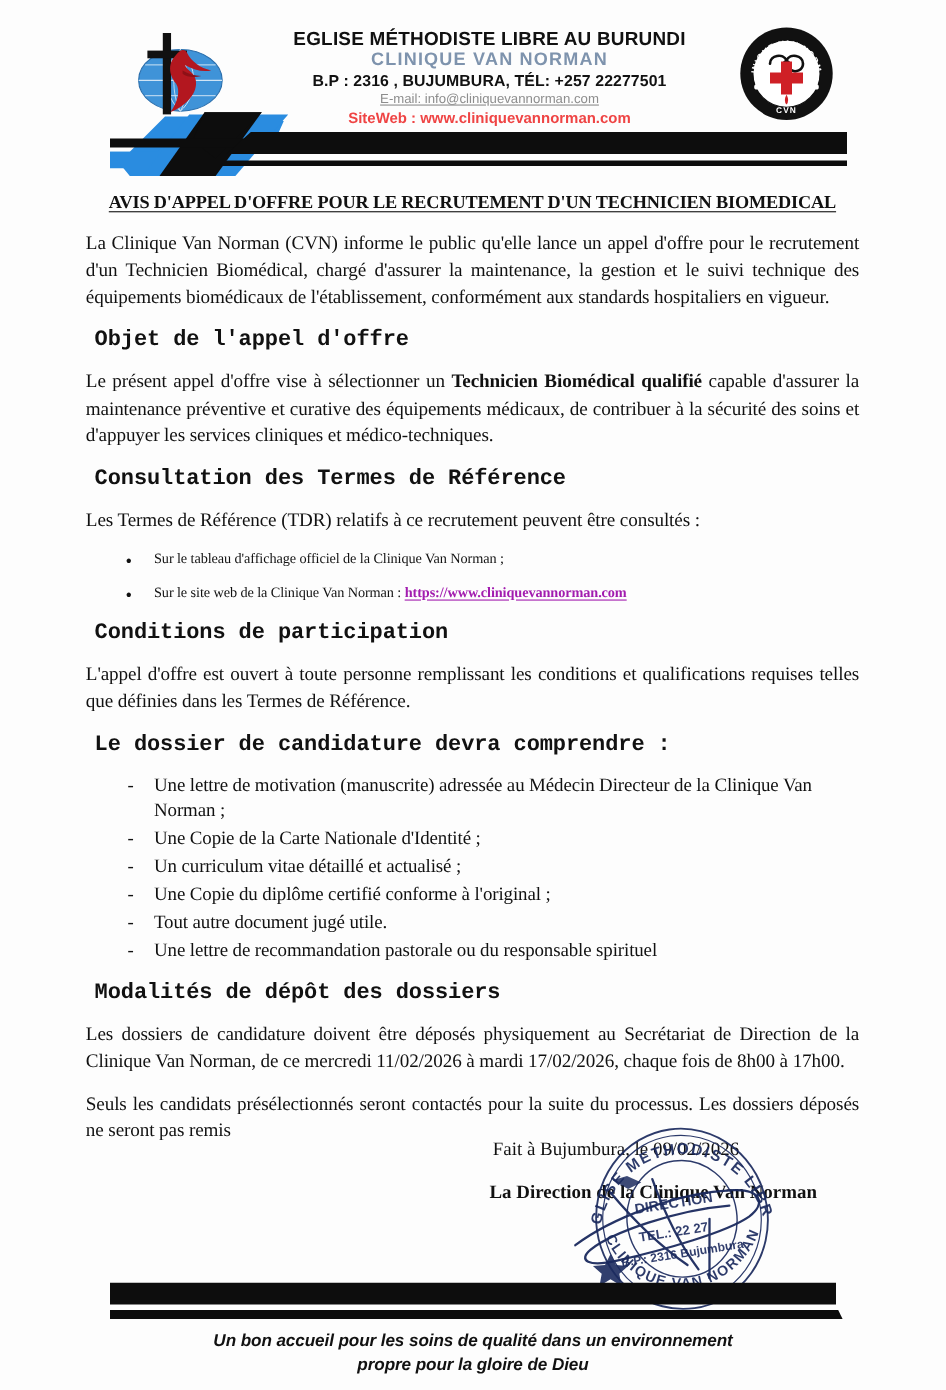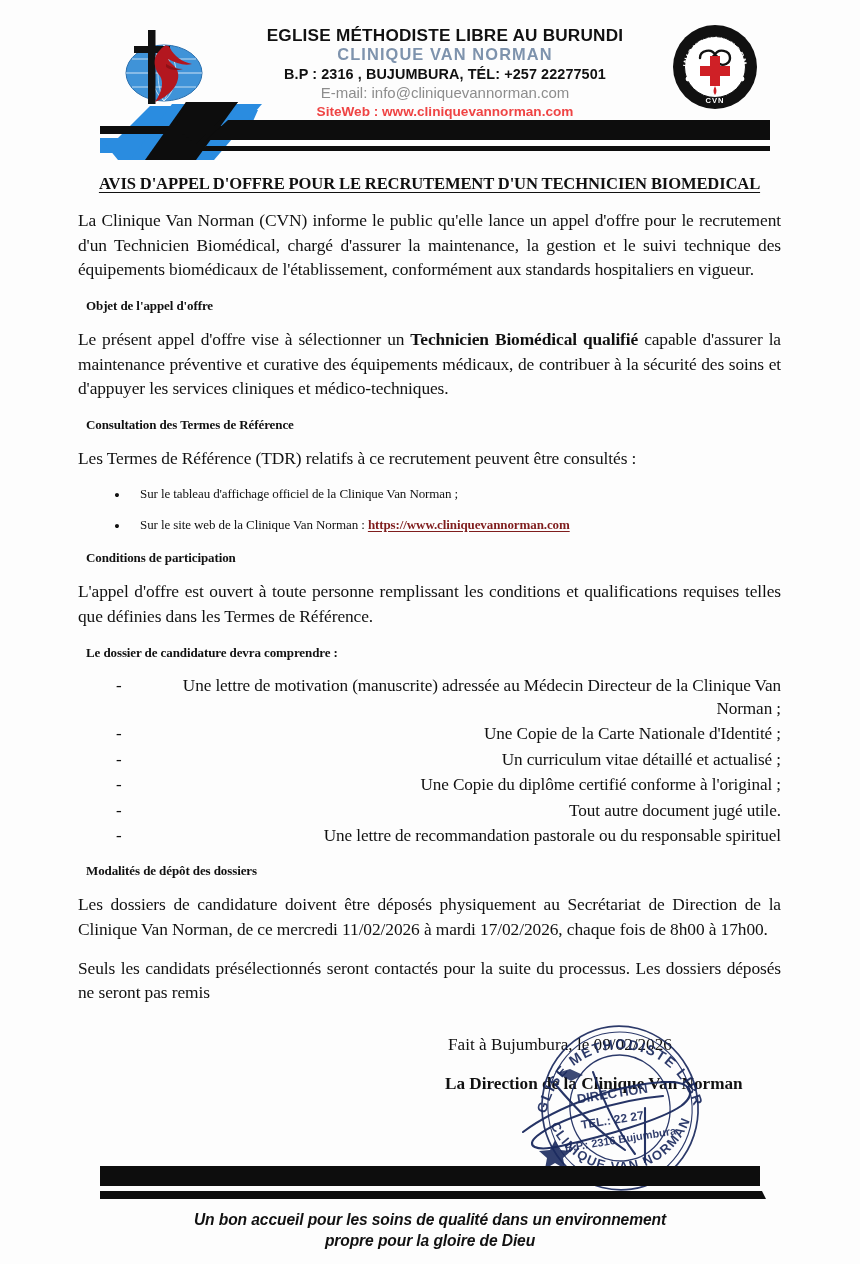--- a/index.html
+++ b/index.html
@@ -67,24 +67,25 @@
     line-height: 1.2;
   }
   .hl-3 {
     font-size: 14.4px;
     font-weight: bold;
     color: #111111;
     line-height: 1.28;
     letter-spacing: 0.1px;
   }
   .hl-4 {
-    font-size: 15px;
+    font-size: 12px;
     font-weight: normal;
     color: #8d8d8d;
     line-height: 1.3;
+    text-decoration: underline;
   }
   .hl-5 {
     font-size: 13.6px;
     font-weight: bold;
     color: #ef4444;
     line-height: 1.3;
   }
 
   
   .banner {
@@ -118,24 +119,25 @@
 
   p.para {
     font-size: 17.4px;
     line-height: 1.42;
     text-align: justify;
     margin: 0 0 14px 0;
     letter-spacing: -0.1px;
   }
 
   h2.section {
-    font-size: 13px;
+    font-size: 20px;
     font-weight: bold;
     margin: 16px 0 13px 8px;
     letter-spacing: -0.1px;
+    font-family: Liberation Mono, monospace;
   }
 
   ul.bullets {
     list-style: none;
     margin: 0 0 12px 0;
     padding: 0;
   }
   ul.bullets li {
     font-size: 13px;
     line-height: 1.4;
@@ -149,40 +151,39 @@
     position: absolute;
     left: 36px;
     top: -1px;
     font-size: 17px;
   }
 
   ul.dashes {
     list-style: none;
     margin: 0 0 10px 0;
     padding: 0;
-    text-align: right;
   }
   ul.dashes li {
     font-size: 17.2px;
     line-height: 1.36;
     margin: 0 0 2px 0;
     padding-left: 62px;
     position: relative;
     letter-spacing: -0.1px;
   }
   ul.dashes li::before {
     content: "-";
     position: absolute;
     left: 38px;
     top: 0;
     font-size: 17px;
   }
 
   a.weblink {
-    color: #7f1d1d;
+    color: #a21caf;
     font-weight: bold;
     text-decoration: underline;
     text-underline-offset: 2px;
   }
 
   .bold-inline { font-weight: bold; }
 
   
   .signature {
     position: absolute;

